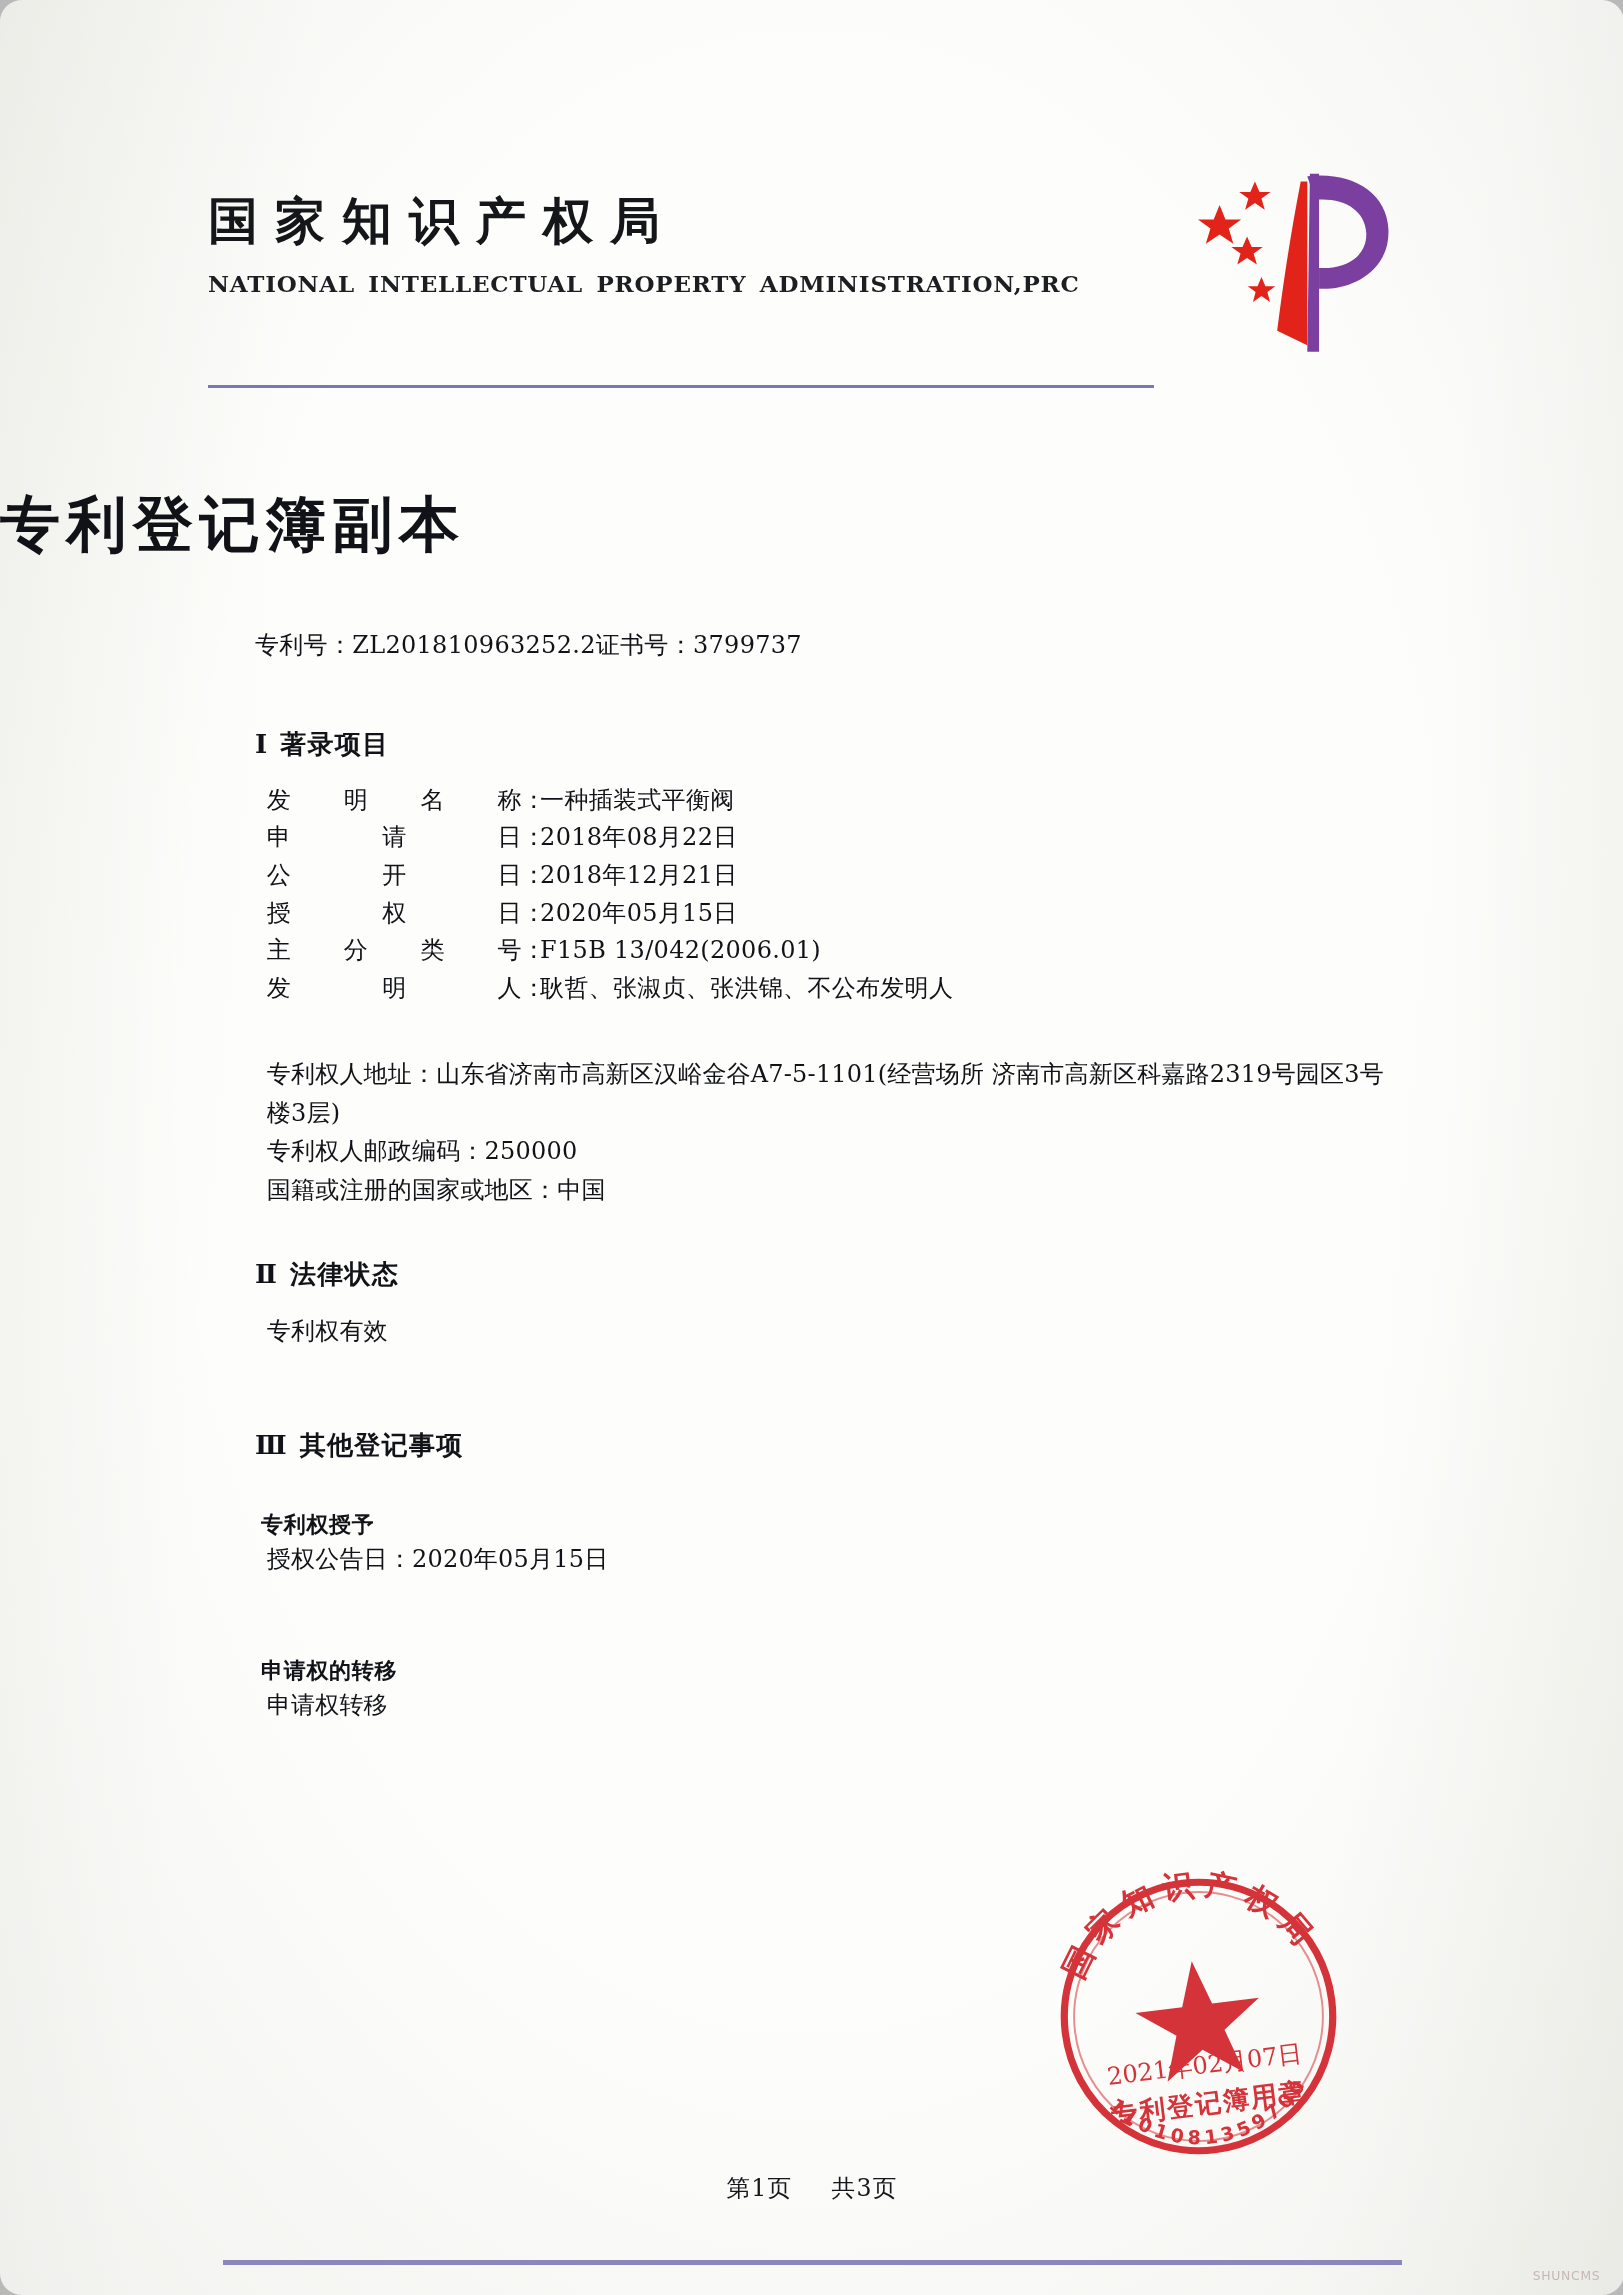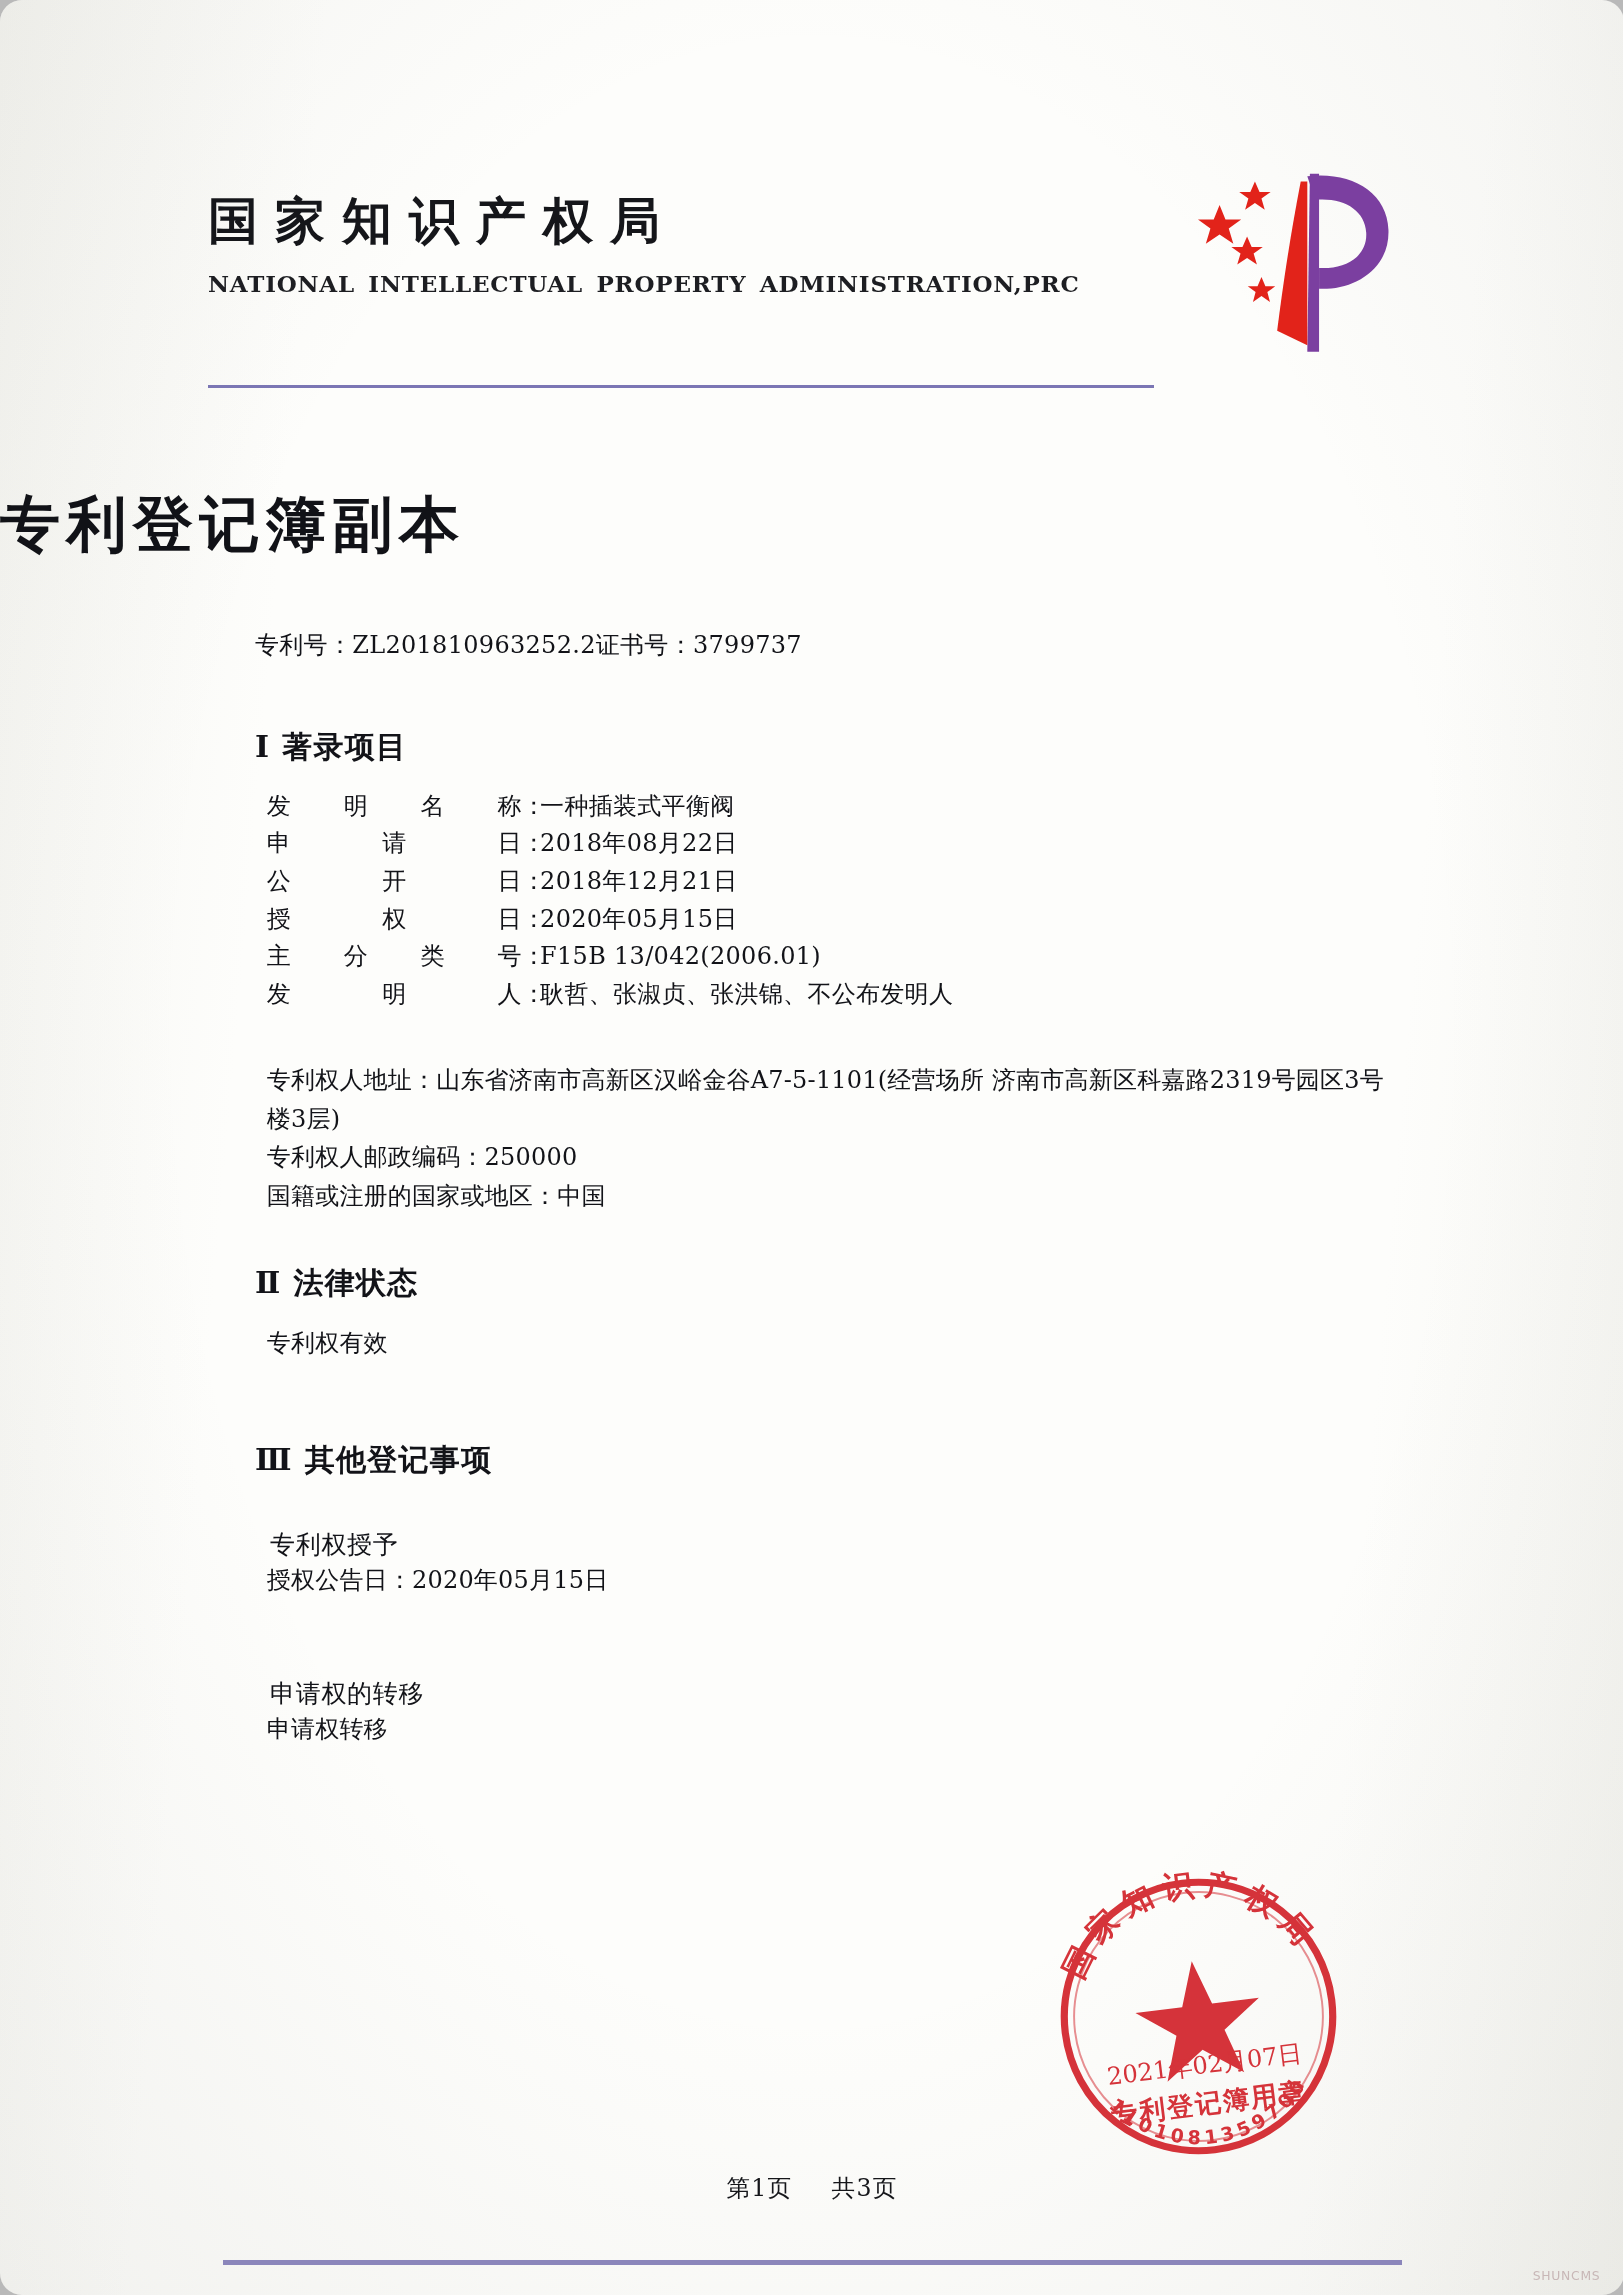--- a/index.html
+++ b/index.html
@@ -109,21 +109,21 @@
   
   .body {
     position: absolute;
     left: 255px;
     top: 727px;
     width: 1152px;
     font-family: "DejaVu Serif", "Liberation Serif", serif;
     color: #121318;
   }
   .sect-head {
-    font-size: 30px;
+    font-size: 26px;
     font-weight: 700;
     letter-spacing: 1.3px;
     margin-bottom: 19.6px;
   }
   .sect-head .roman { margin-right: 11.8px; }
 
   .kv {
     margin-left: 11.8px;
   }
   .kv-row {
@@ -148,24 +148,24 @@
     font-size: 24px;
     line-height: 1.62;
     letter-spacing: 0.2px;
     margin-left: 11.8px;
   }
   .gap-sm { height: 27.5px; }
   .gap-md { height: 47px; }
   .gap-lg { height: 77px; }
 
   .sub-head {
-    font-size: 25px;
-    font-weight: 400;
+    font-size: 22px;
+    font-weight: 700;
     letter-spacing: 0.7px;
-    margin-left: 15px;
+    margin-left: 6px;
   }
 
   
   .pagenum {
     position: absolute;
     left: 0;
     top: 2172px;
     width: 1624px;
     text-align: center;
     font-family: "DejaVu Serif", "Liberation Serif", serif;

